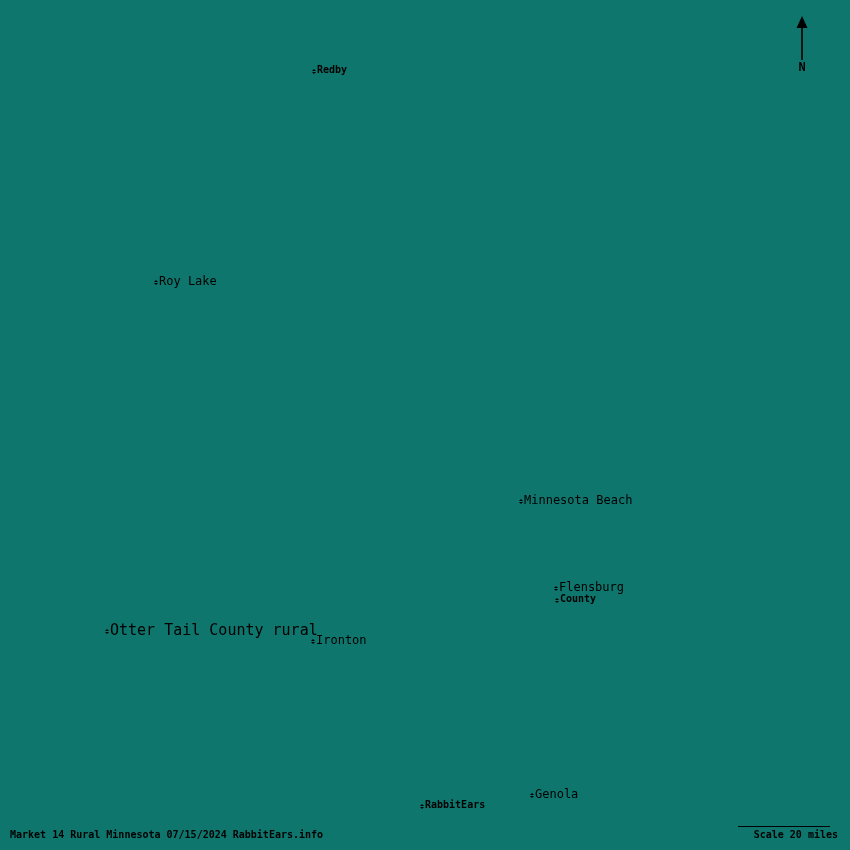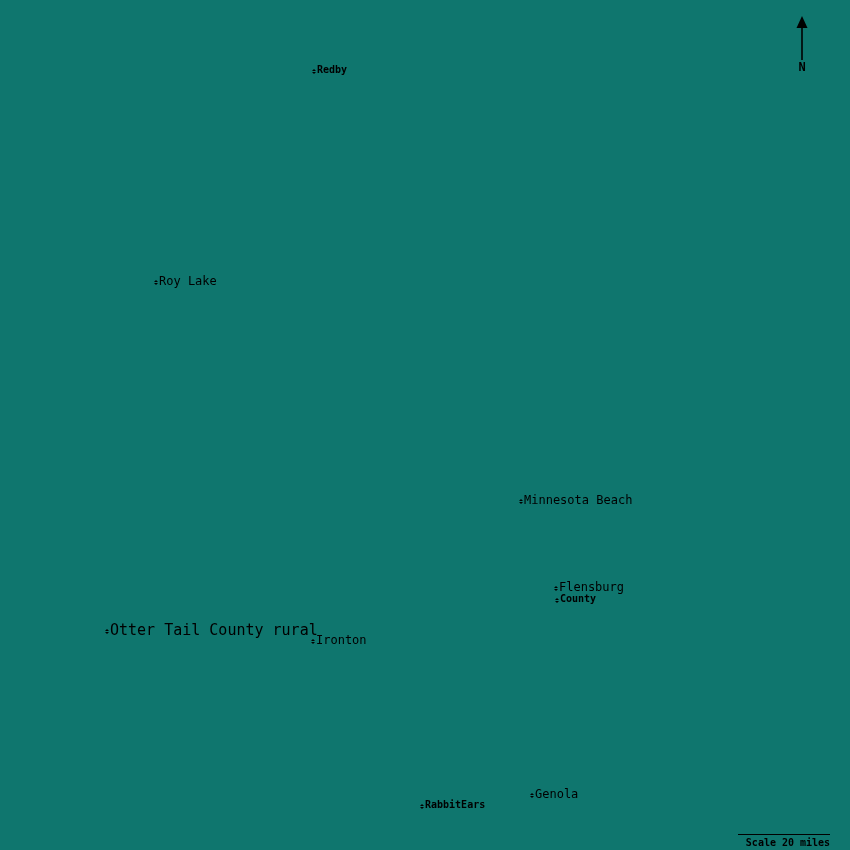--- a/index.html
+++ b/index.html
@@ -68,22 +68,22 @@
     right: 0;
     bottom: 0;
     text-align: center;
     font-size: 12px;
     font-weight: bold;
     font-family: "DejaVu Sans Mono", monospace;
   }
   #scale-bar {
     position: absolute;
     right: 12px;
-    bottom: 2px;
-    text-align: center;
+    bottom: 10px;
+    text-align: right;
     width: 100px;
   }
   #scale-bar .bar {
     width: 92px;
     height: 0;
     border-top: 1.5px solid #000;
     margin-bottom: 2px;
   }
   #scale-bar .scale-label {
     font-size: 10px;
@@ -151,14 +151,15 @@
       <polygon points="20,2 14.5,14 25.5,14" fill="#000"></polygon>
     </svg>
     <div class="n-label">N</div>
   </div>
 
   <div id="scale-bar">
     <div class="bar"></div>
     <div class="scale-label">Scale 20 miles</div>
   </div>
 
+  <div id="footer-caption">Market 14 Rural Minnesota 07/15/2024 RabbitEars.info</div>
 
 </div>
 
 </body></html>

